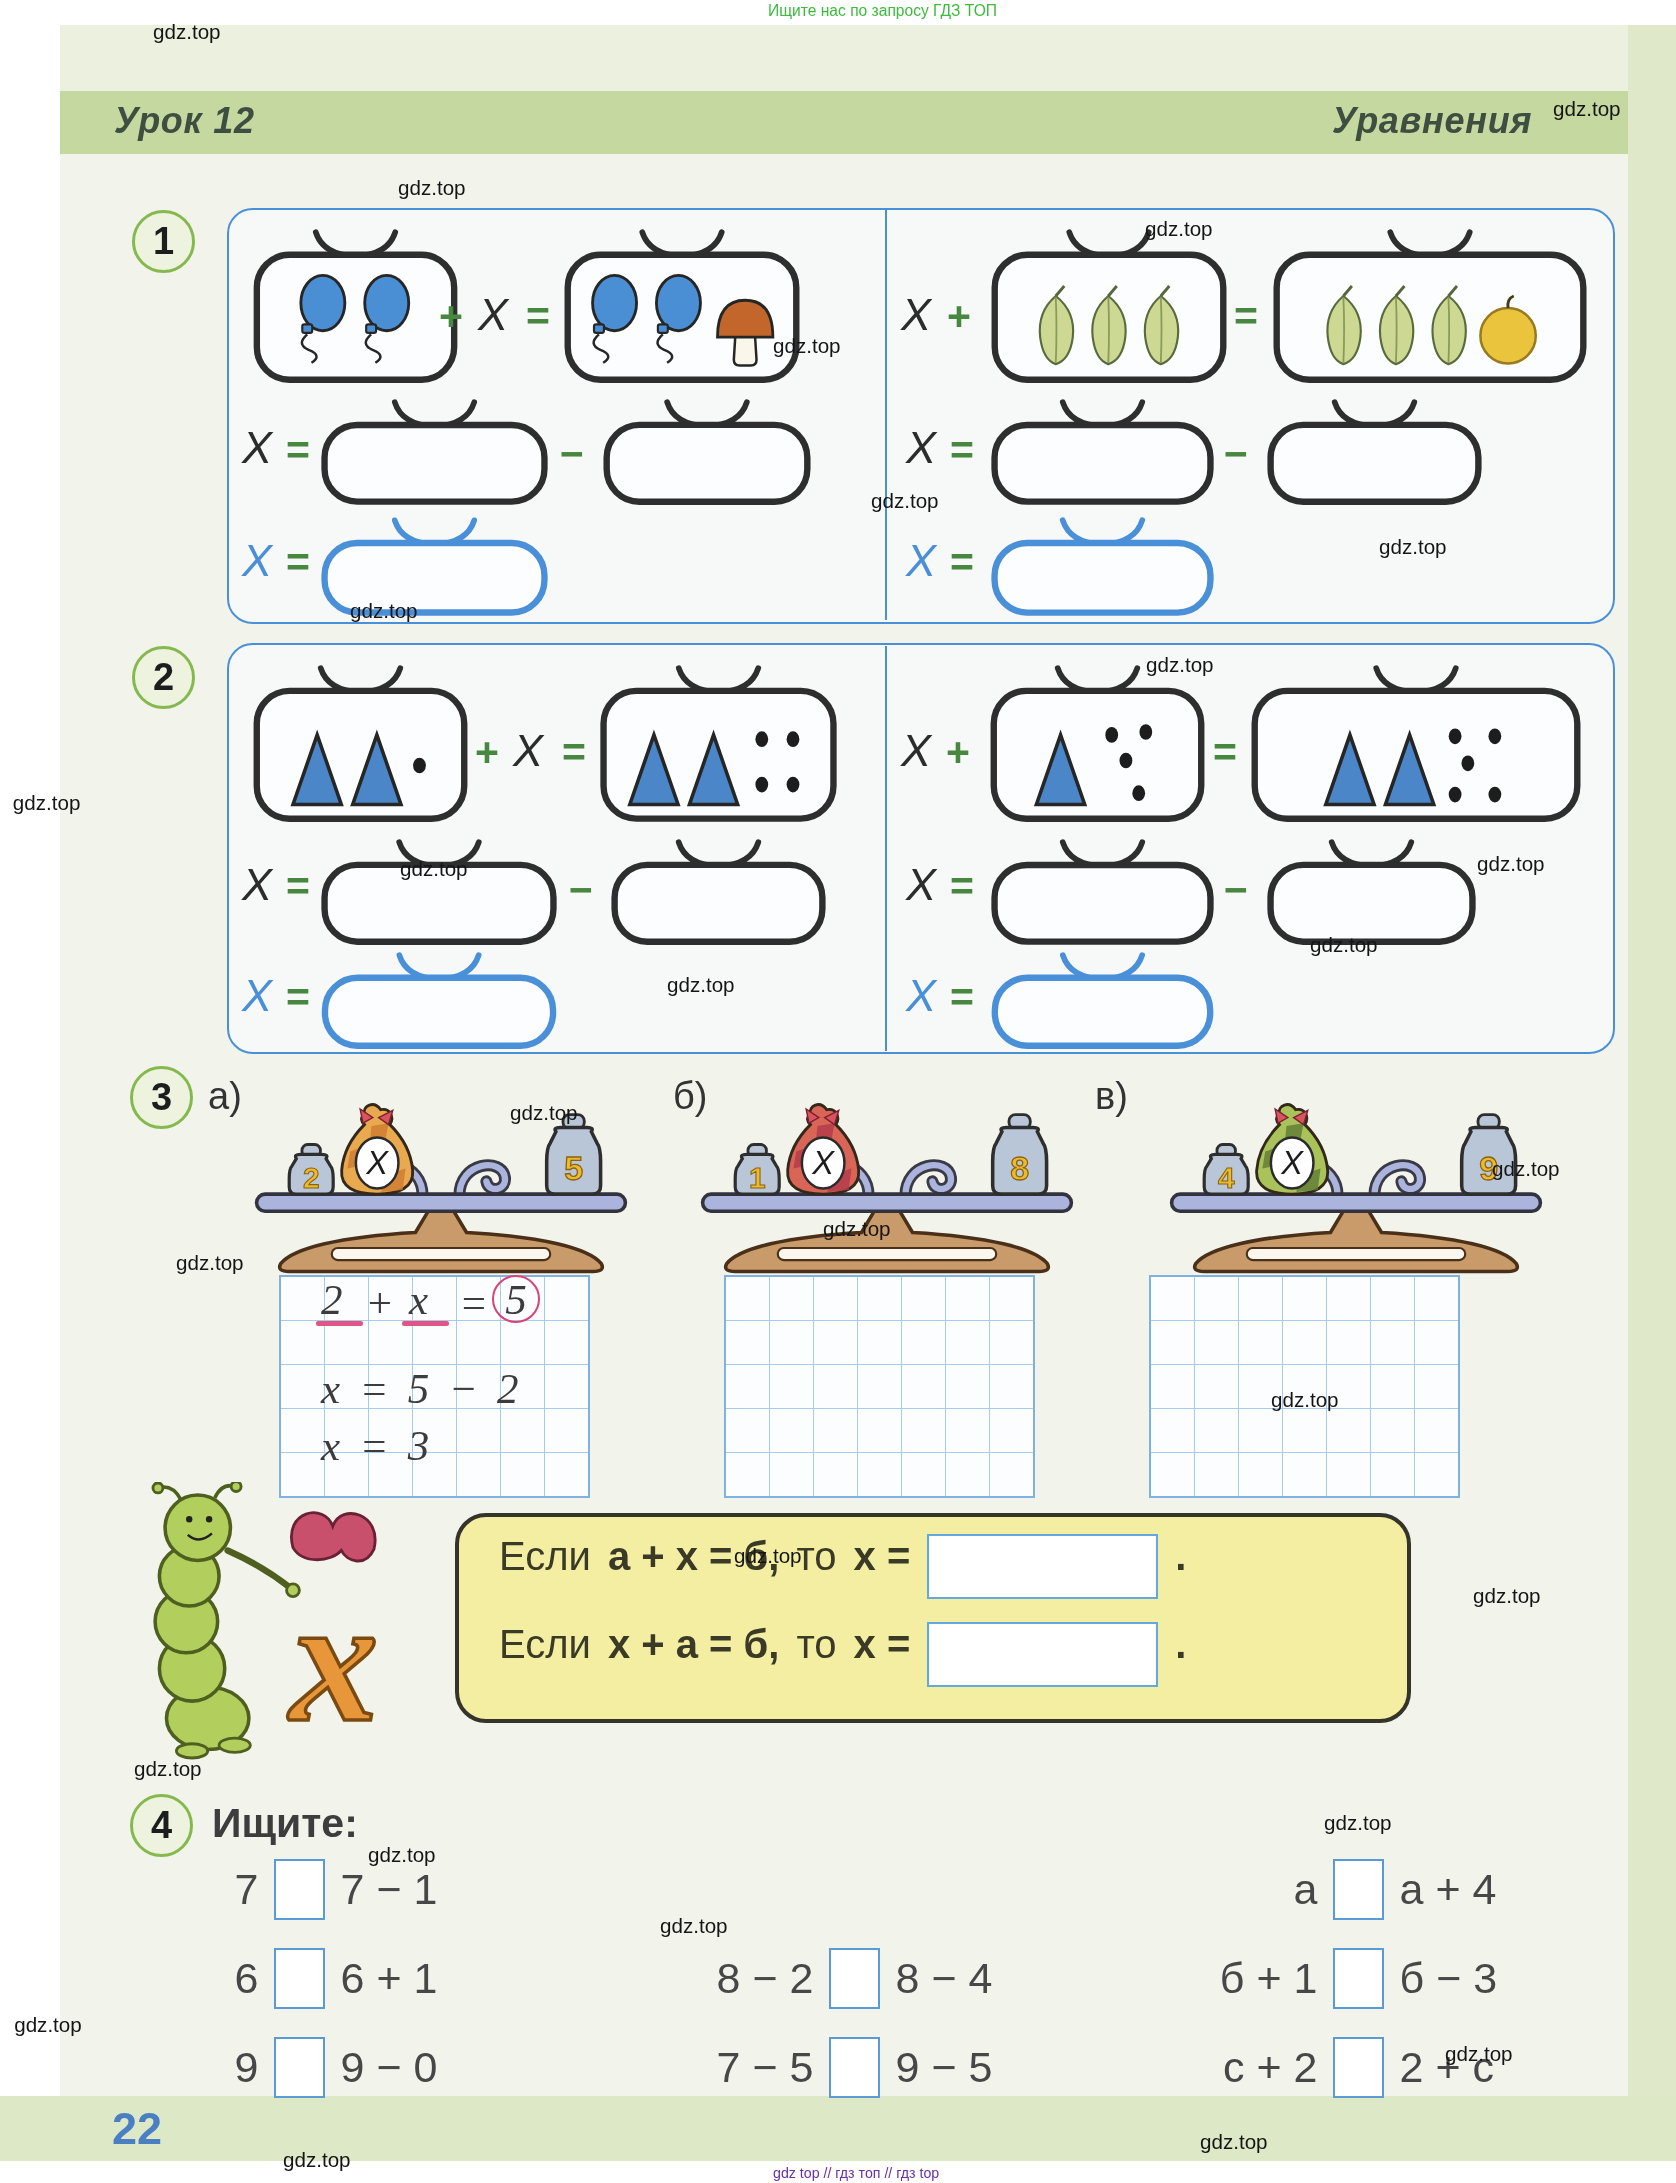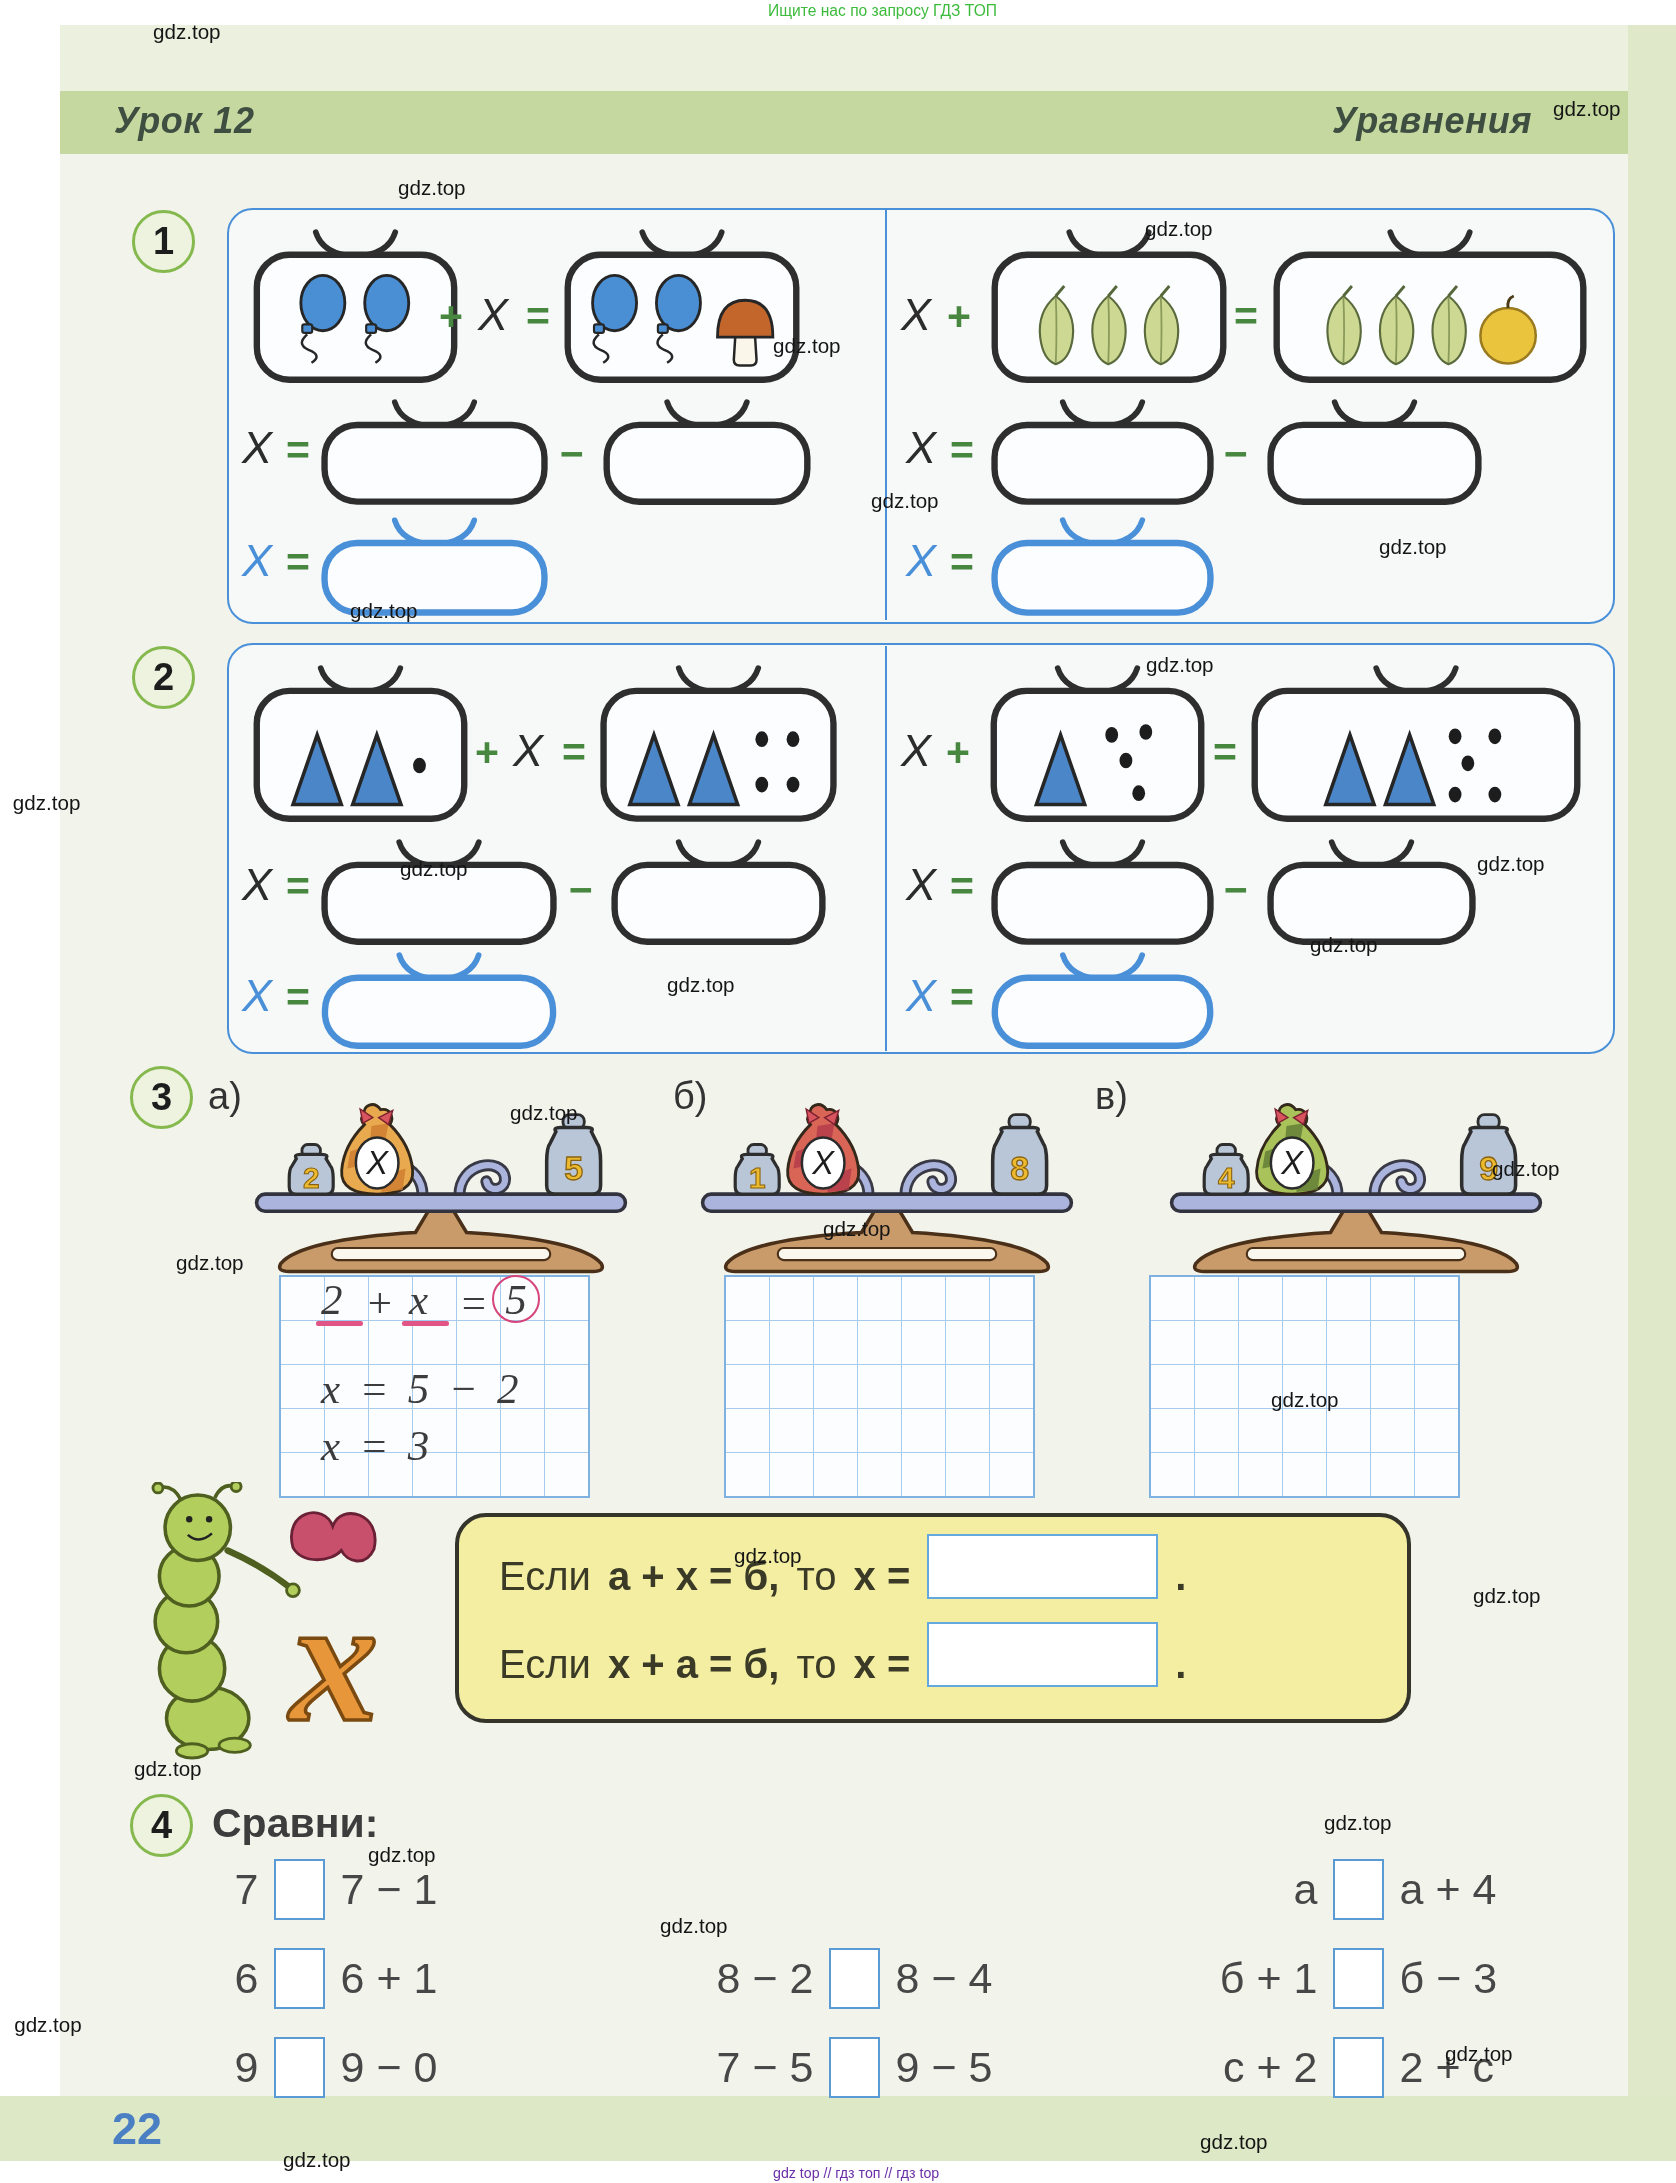--- a/index.html
+++ b/index.html
@@ -24,21 +24,21 @@
   .gsym{font:700 41px "Liberation Sans",sans-serif;color:#47873f;white-space:nowrap}
   .bag{position:absolute}
   .plabel{font:400 38px "Liberation Sans",sans-serif;color:#333}
   .grid{border:2.1px solid #7fb2e0;background-color:#fcfdfe;
         background-image:repeating-linear-gradient(to right,transparent 0 43px,#a7cbec 43px 44px),
                          repeating-linear-gradient(to bottom,transparent 0 43px,#a7cbec 43px 44px)}
   .hw{font:italic 400 43px "Liberation Serif",serif;color:#3c3c3c;white-space:nowrap}
   .circ5{width:48px;height:48px;border:2.8px solid #d6447a;border-radius:50%;display:flex;align-items:center;justify-content:center}
   .pline{position:absolute;height:5px;background:#e05585;border-radius:2.1px}
   .ybox{background:#f3eea2;border:4.3px solid #35342a;border-radius:31px}
-  .yline{position:absolute;display:flex;align-items:flex-end;gap:17px;font-size:40px;color:#3a3a26;white-space:nowrap}
+  .yline{position:absolute;display:flex;align-items:flex-start;gap:17px;font-size:40px;color:#3a3a26;white-space:nowrap}
   .yline b{font-weight:700}
   .ansbox{width:231px;height:65px;background:#fff;border:2.8px solid #64a8e0;flex:none}
   .cmp-row{position:absolute;display:flex;align-items:center;height:65px;font-size:43px;color:#474747;white-space:nowrap}
   .cmp-l{text-align:right;padding-right:15.6px;flex:none}
   .cmpbox{width:51px;height:61px;border:2.8px solid #5b9bd5;background:#fff;flex:none}
   .cmp-r{padding-left:15.6px}
   .hdg{font-size:41px;font-weight:600;color:#3d3d3d}
   .pgnum{font-weight:700;font-size:45px;color:#4b7fc3}
 </style>
 </head>
@@ -379,21 +379,21 @@
     <b>х + а = б,</b>
     <span>то</span>
     <b>х =</b>
     <div class="ansbox"></div>
     <b>.</b>
   </div>
 
   <div class="abs cnum" style="left:130px;top:1794px">
       <span>4</span>
     </div>
-  <span class="abs hdg" style="left:212px;top:1800px">Сравни:</span>
+  <span class="abs hdg" style="left:212px;top:1800px">Ищите:</span>
 
   <div class="cmp-row" style="left:114px;top:1857px">
     <span class="cmp-l" style="width:160px">7</span>
     <div class="cmpbox"></div>
     <span class="cmp-r">7 − 1</span>
   </div>
   <div class="cmp-row" style="left:114px;top:1946px">
     <span class="cmp-l" style="width:160px">6</span>
     <div class="cmpbox"></div>
     <span class="cmp-r">6 + 1</span>

